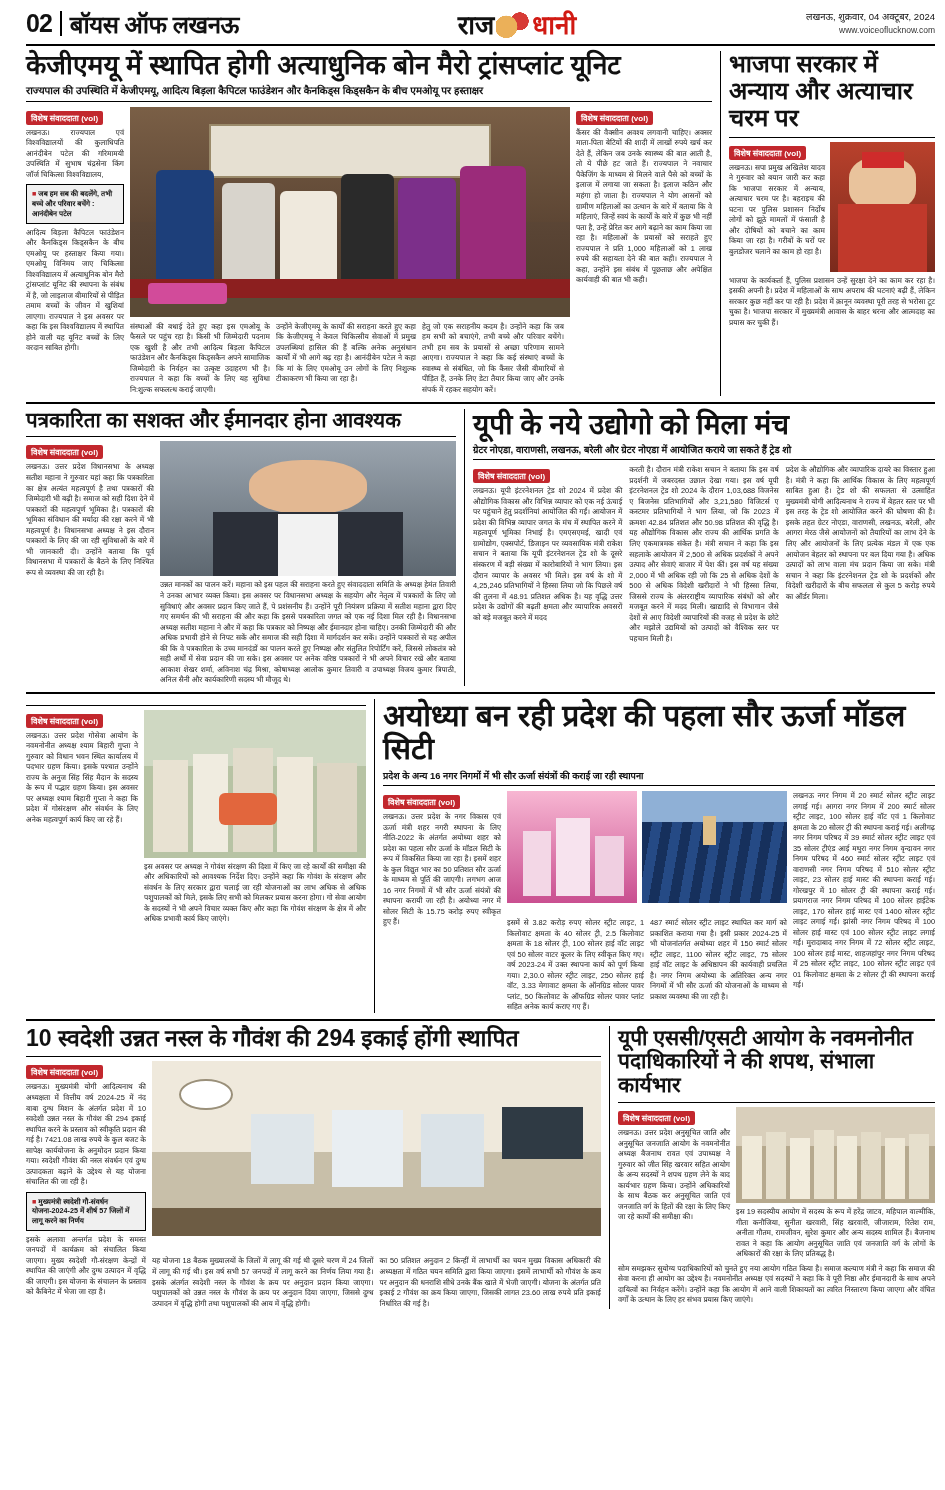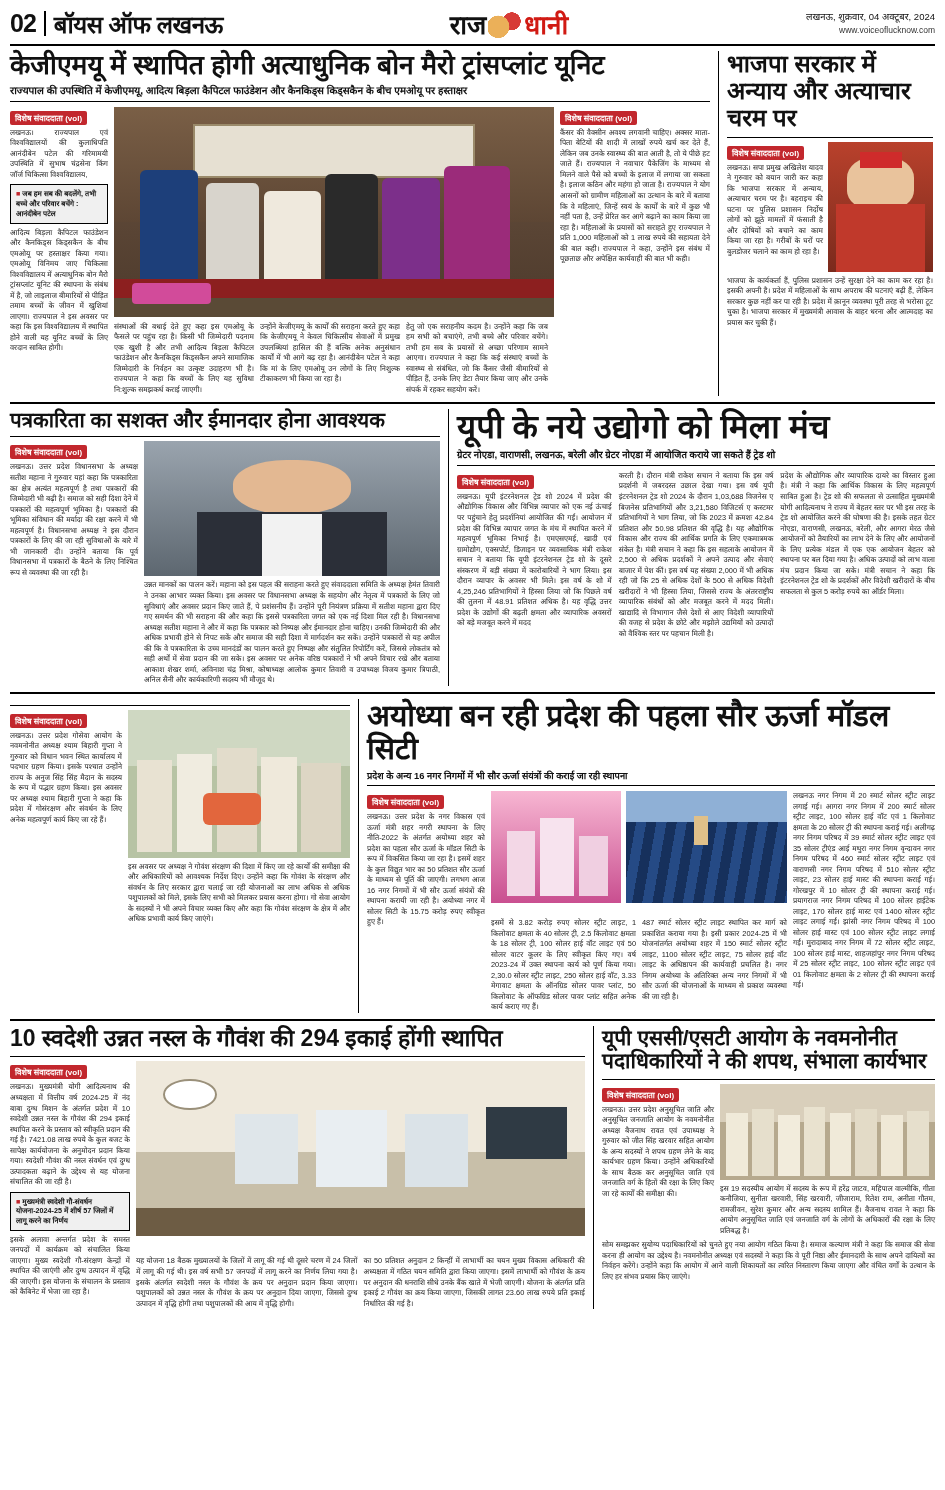--- a/index.html
+++ b/index.html
@@ -4,21 +4,21 @@
 <style>
   * { box-sizing: border-box; }
   html, body { margin:0; padding:0; }
   body {
     width: 945px; height: 1490px;
     background: #ffffff;
     font-family: "Liberation Sans", "DejaVu Sans", sans-serif;
     color: #111;
     overflow: hidden;
   }
-  .page { width:945px; height:1490px; position:relative; padding: 6px 10px 4px 10px; }
+  .page { width:945px; height:1490px; position:relative; padding: 6px 10px 4px 26px; }
 
   
   .masthead { display:flex; align-items:center; border-bottom:2px solid #000; padding-bottom:3px; height:40px; }
   .page-num {
     font-size: 25px; font-weight:bold; letter-spacing:-1px; padding-right:8px;
     border-right:2px solid #000; line-height:1;
   }
   .masthead-title { font-size:24px; font-weight:bold; padding-left:8px; letter-spacing:-0.5px; }
   .masthead-logo { margin-left:auto; margin-right:auto; display:flex; align-items:center; gap:2px; }
   .logo-raj { font-size:26px; font-weight:bold; color:#111; }
@@ -125,21 +125,21 @@
                 <div style="position:absolute; left:4%; bottom:6%; width:18%; height:10%; background:#d24b9a; border-radius:4px;"></div>
               </div>
             </div>
             <div style="flex:1;">
               <div class="byline">विशेष संवाददाता (vol)</div>
               <div class="body-text">कैंसर की वैक्सीन अवश्य लगवानी चाहिए। अक्सर माता-पिता बेटियों की शादी में लाखों रुपये खर्च कर देते हैं, लेकिन जब उनके स्वास्थ्य की बात आती है, तो ये पीछे हट जाते हैं। राज्यपाल ने नवाचार पैकेजिंग के माध्यम से मिलने वाले पैसे को बच्चों के इलाज में लगाया जा सकता है। इलाज कठिन और महंगा हो जाता है। राज्यपाल ने योग आसनों को ग्रामीण महिलाओं का उत्थान के बारे में बताया कि वे महिलाएं, जिन्हें स्वयं के कार्यों के बारे में कुछ भी नहीं पता है, उन्हें प्रेरित कर आगे बढ़ाने का काम किया जा रहा है। महिलाओं के प्रयासों को सराहते हुए राज्यपाल ने प्रति 1,000 महिलाओं को 1 लाख रुपये की सहायता देने की बात कही। राज्यपाल ने कहा, उन्होंने इस संबंध में पूछताछ और अपेक्षित कार्यवाही की बात भी कही।</div>
             </div>
           </div>
 
           <div style="display:flex; gap:6px; margin-top:5px;">
-            <div style="width:140px;" class="body-text">संस्थाओं की बधाई देते हुए कहा इस एमओयू के फैसले पर पहुंच रहा है। किसी भी जिम्मेदारी पदनाम एक खुशी है और तभी आदित्य बिड़ला कैपिटल फाउंडेशन और कैनकिड्स किड्सकैन अपने सामाजिक जिम्मेदारी के निर्वहन का उत्कृष्ट उदाहरण भी है। राज्यपाल ने कहा कि बच्चों के लिए यह सुविधा नि:शुल्क समझकर्ध कराई जाएगी।</div>
+            <div style="width:140px;" class="body-text">संस्थाओं की बधाई देते हुए कहा इस एमओयू के फैसले पर पहुंच रहा है। किसी भी जिम्मेदारी पदनाम एक खुशी है और तभी आदित्य बिड़ला कैपिटल फाउंडेशन और कैनकिड्स किड्सकैन अपने सामाजिक जिम्मेदारी के निर्वहन का उत्कृष्ट उदाहरण भी है। राज्यपाल ने कहा कि बच्चों के लिए यह सुविधा नि:शुल्क सफलत्ध कराई जाएगी।</div>
             <div style="width:140px;" class="body-text">उन्होंने केजीएमयू के कार्यों की सराहना करते हुए कहा कि केजीएमयू ने केवल चिकित्सीय सेवाओं में प्रमुख उपलब्धियां हासिल की हैं बल्कि अनेक अनुसंधान कार्यों में भी आगे बढ़ रहा है। आनंदीबेन पटेल ने कहा कि मां के लिए एमओयू उन लोगों के लिए निशुल्क टीकाकरण भी किया जा रहा है।</div>
             <div style="width:142px;" class="body-text">हेतु जो एक सराहनीय कदम है। उन्होंने कहा कि जब हम सभी को बचाएंगे, तभी बच्चे और परिवार बचेंगे। तभी हम सब के प्रयासों से अच्छा परिणाम सामने आएगा। राज्यपाल ने कहा कि कई संस्थाएं बच्चों के स्वास्थ्य से संबंधित, जो कि कैंसर जैसी बीमारियों से पीड़ित हैं, उनके लिए डेटा तैयार किया जाए और उनके संपर्क में रहकर सहयोग करें।</div>
             <div style="flex:1;" class="body-text"></div>
           </div>
         </div>
       </div>
     </div>
 
     <div style="width:215px; border-left:1px solid #000; padding-left:8px;">
       <div class="hl" style="font-size:24px;">भाजपा सरकार में अन्याय और अत्याचार चरम पर</div>
@@ -181,21 +181,21 @@
               <div style="position:absolute; left:18%; top:52%; width:64%; height:48%; background:#2b2f38;"></div>
               <div style="position:absolute; left:40%; top:54%; width:20%; height:46%; background:#f2f2f2;"></div>
             </div>
           </div>
           <div class="body-text" style="margin-top:4px;">उन्नत मानकों का पालन करें। महाना को इस पहल की सराहना करते हुए संवाददाता समिति के अध्यक्ष हेमंत तिवारी ने उनका आभार व्यक्त किया। इस अवसर पर विधानसभा अध्यक्ष के सहयोग और नेतृत्व में पत्रकारों के लिए जो सुविधाएं और अवसर प्रदान किए जाते हैं, पे प्रशंसनीय हैं। उन्होंने पूरी नियंत्रण प्रक्रिया में सतीश महाना द्वारा दिए गए समर्थन की भी सराहना की और कहा कि इससे पत्रकारिता जगत को एक नई दिशा मिल रही है। विधानसभा अध्यक्ष सतीश महाना ने और में कहा कि पत्रकार को निष्पक्ष और ईमानदार होना चाहिए। उनकी जिम्मेदारी की और अधिक प्रभावी होने से निपट सकें और समाज की सही दिशा में मार्गदर्शन कर सकें। उन्होंने पत्रकारों से यह अपील की कि वे पत्रकारिता के उच्च मानदंडों का पालन करते हुए निष्पक्ष और संतुलित रिपोर्टिंग करें, जिससे लोकतंत्र को सही अर्थों में सेवा प्रदान की जा सके। इस अवसर पर अनेक वरिष्ठ पत्रकारों ने भी अपने विचार रखे और बताया आकाश शेखर शर्मा, अविनाश चंद्र मिश्रा, कोषाध्यक्ष आलोक कुमार तिवारी व उपाध्यक्ष विजय कुमार त्रिपाठी, अनिल सैनी और कार्यकारिणी सदस्य भी मौजूद थे।</div>
         </div>
       </div>
     </div>
 
     <div style="flex:1; border-left:1px solid #000; padding-left:8px;">
-      <div class="hl" style="font-size:33px; color:#111;">यूपी के नये उद्योगो को मिला मंच</div>
+      <div class="hl" style="font-size:28px; color:#111;">यूपी के नये उद्योगो को मिला मंच</div>
       <div class="sub" style="font-size:9.6px; font-weight:bold; margin-top:4px; border-bottom:1px solid #000; padding-bottom:4px;">ग्रेटर नोएडा, वाराणसी, लखनऊ, बरेली और ग्रेटर नोएडा में आयोजित कराये जा सकते हैं ट्रेड शो</div>
       <div style="display:flex; gap:7px; margin-top:5px;">
         <div style="flex:1;">
           <div class="byline">विशेष संवाददाता (vol)</div>
           <div class="body-text">लखनऊ। यूपी इंटरनेशनल ट्रेड शो 2024 में प्रदेश की औद्योगिक विकास और विभिन्न व्यापार को एक नई ऊंचाई पर पहुंचाने हेतु प्रदर्शनियां आयोजित की गईं। आयोजन में प्रदेश की विभिन्न व्यापार जगत के मंच में स्थापित करने में महत्वपूर्ण भूमिका निभाई है। एमएसएमई, खादी एवं ग्रामोद्योग, एक्सपोर्ट, डिजाइन पर व्यवसायिक मंत्री राकेश सचान ने बताया कि यूपी इंटरनेशनल ट्रेड शो के दूसरे संस्करण में बड़ी संख्या में कारोबारियों ने भाग लिया। इस दौरान व्यापार के अवसर भी मिले। इस वर्ष के शो में 4,25,246 प्रतिभागियों ने हिस्सा लिया जो कि पिछले वर्ष की तुलना में 48.91 प्रतिशत अधिक है। यह वृद्धि उत्तर प्रदेश के उद्योगों की बढ़ती क्षमता और व्यापारिक अवसरों को बड़े मजबूत करने में मदद</div>
         </div>
         <div style="flex:1;" class="body-text">करती है। दौरान मंत्री राकेश सचान ने बताया कि इस वर्ष प्रदर्शनी में जबरदस्त उछाल देखा गया। इस वर्ष यूपी इंटरनेशनल ट्रेड शो 2024 के दौरान 1,03,688 विजनेस ए बिजनेस प्रतिभागियों और 3,21,580 विजिटर्स ए कस्टमर प्रतिभागियों ने भाग लिया, जो कि 2023 में क्रमशः 42.84 प्रतिशत और 50.98 प्रतिशत की वृद्धि है। यह औद्योगिक विकास और राज्य की आर्थिक प्रगति के लिए एकमात्रमक संकेत है। मंत्री सचान ने कहा कि इस सहलाके आयोजन में 2,500 से अधिक प्रदर्शकों ने अपने उत्पाद और सेवाएं बाजार में पेश कीं। इस वर्ष यह संख्या 2,000 में भी अधिक रही जो कि 25 से अधिक देशों के 500 से अधिक विदेशी खरीदारों ने भी हिस्सा लिया, जिससे राज्य के अंतरराष्ट्रीय व्यापारिक संबंधों को और मजबूत करने में मदद मिली। खाद्यादि से विभागान जैसे देशों से आए विदेशी व्यापारियों की वजह से प्रदेश के छोटे और मझोले उद्यमियों को उत्पादों को वैश्विक स्तर पर पहचान मिली है।</div>
         <div style="flex:1;" class="body-text">प्रदेश के औद्योगिक और व्यापारिक दायरे का विस्तार हुआ है। मंत्री ने कहा कि आर्थिक विकास के लिए महत्वपूर्ण साबित हुआ है। ट्रेड शो की सफलता से उत्साहित मुख्यमंत्री योगी आदित्यनाथ ने राज्य में बेहतर स्तर पर भी इस तरह के ट्रेड शो आयोजित करने की घोषणा की है। इसके तहत ग्रेटर नोएडा, वाराणसी, लखनऊ, बरेली, और आगरा मेरठ जैसे आयोजनों को तैयारियों का लाभ देने के लिए और आयोजनों के लिए प्रत्येक मंडल में एक एक आयोजन बेहतर को स्थापना पर बल दिया गया है। अधिक उत्पादों को लाभ वाला मंच प्रदान किया जा सके। मंत्री सचान ने कहा कि इंटरनेशनल ट्रेड शो के प्रदर्शकों और विदेशी खरीदारों के बीच सफलता से कुल 5 करोड़ रुपये का ऑर्डर मिला।</div>
       </div>
     </div>

